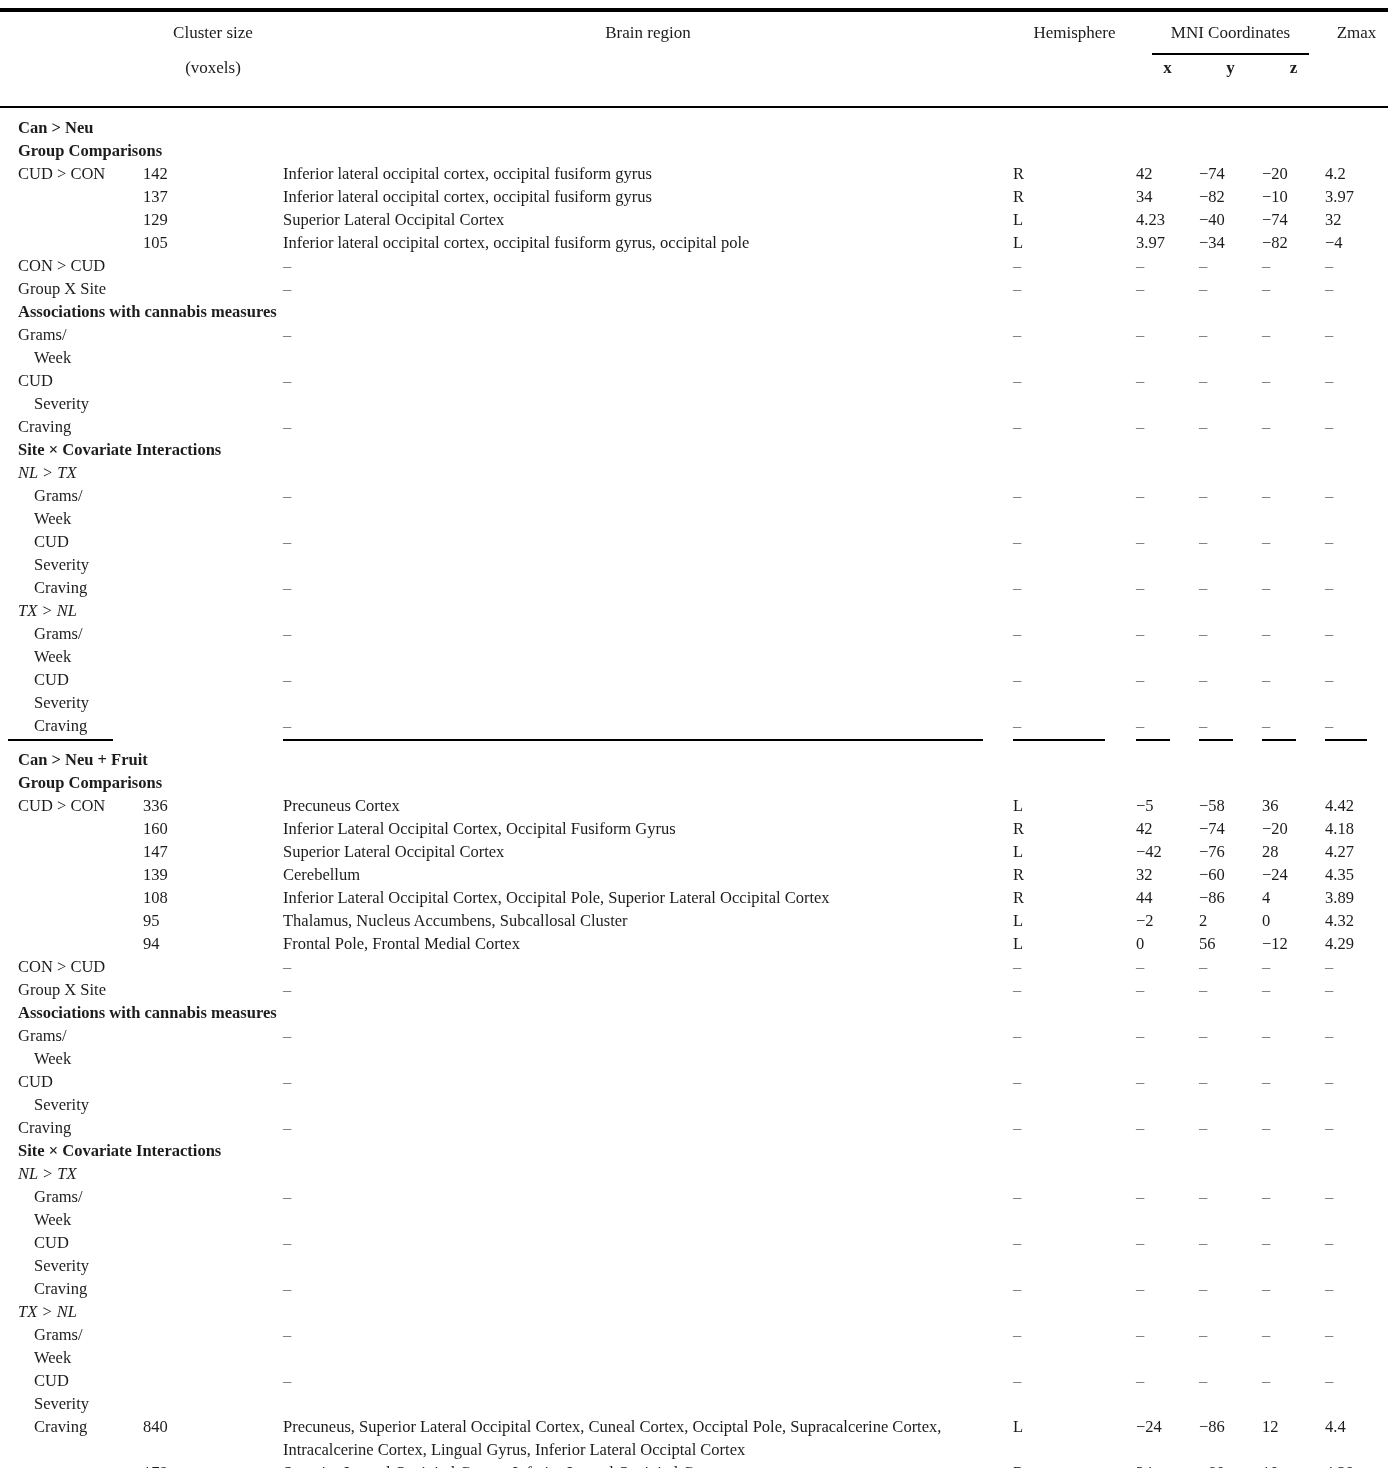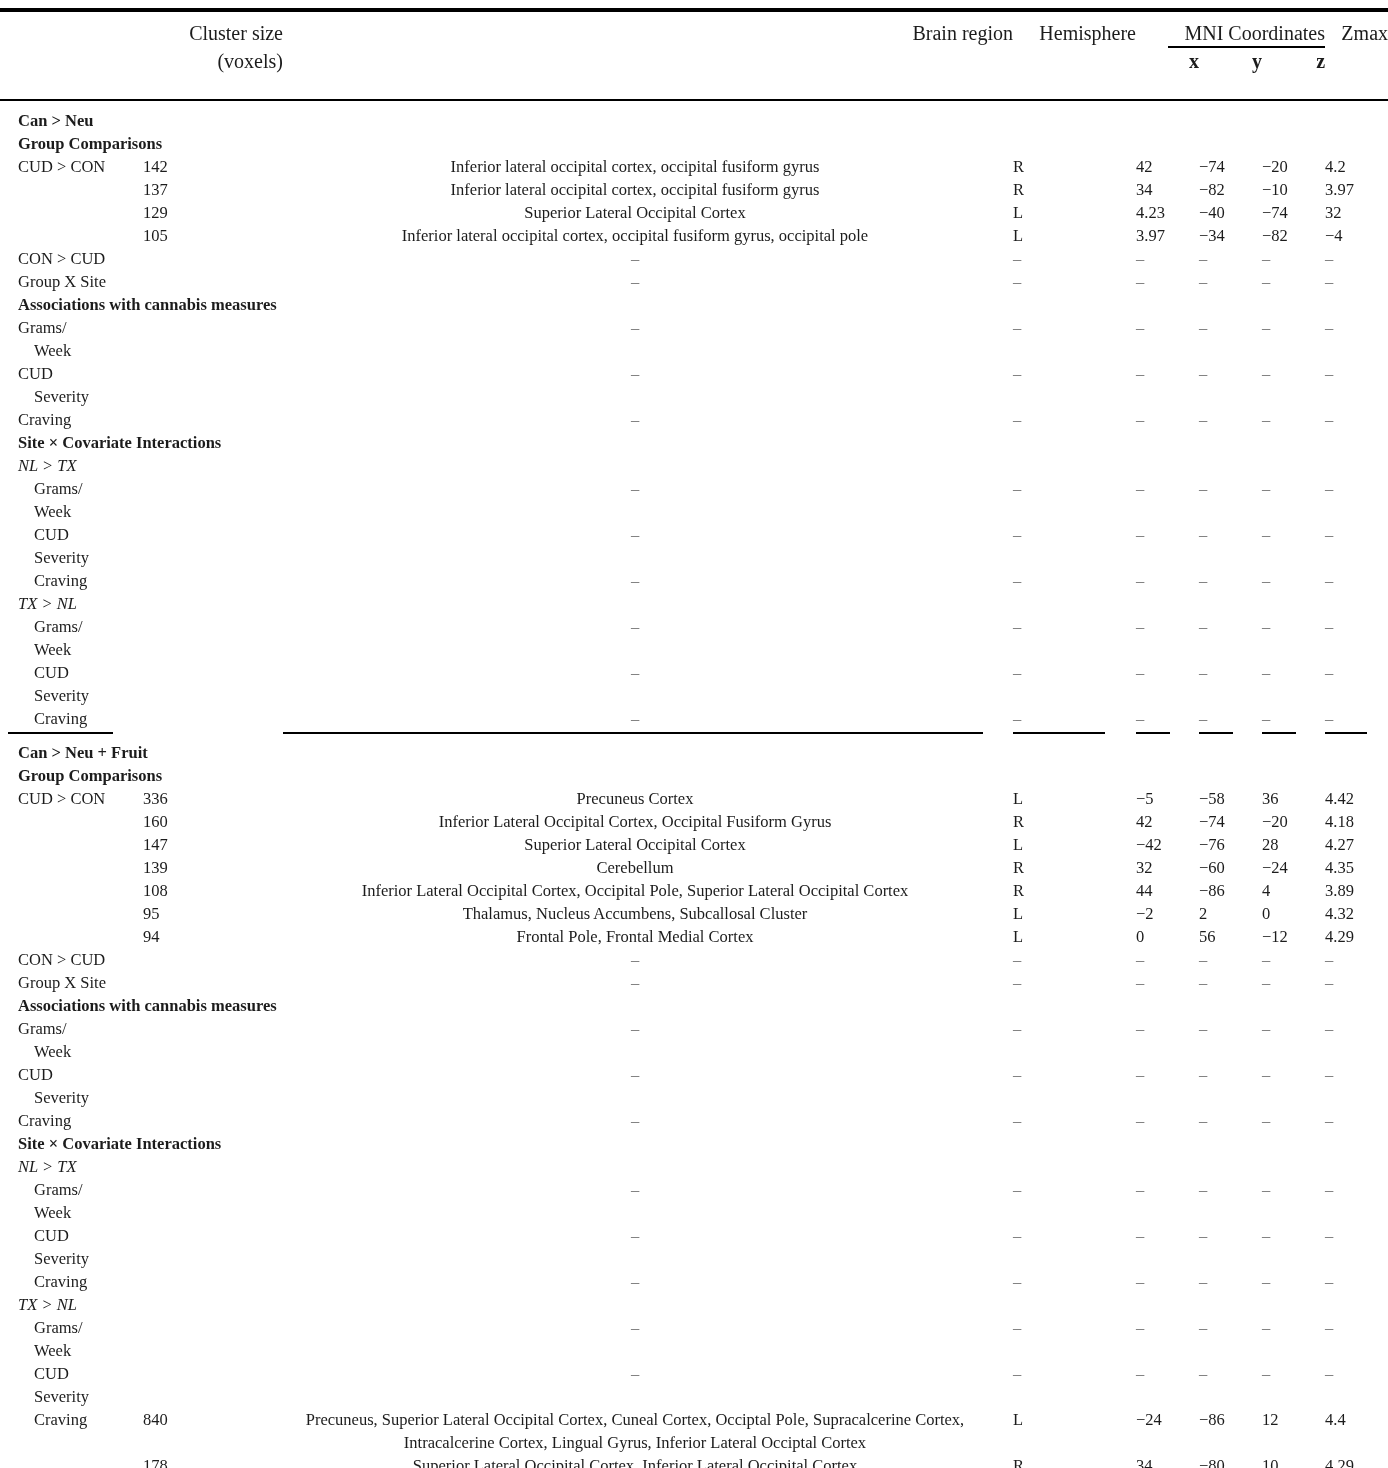--- a/index.html
+++ b/index.html
@@ -19,46 +19,46 @@
   }
   col.c-label{width:143px;}
   col.c-cluster{width:140px;}
   col.c-region{width:730px;}
   col.c-hemi{width:123px;}
   col.c-x,col.c-y,col.c-z{width:63px;}
   col.c-zmax{width:63px;}
 
   th{
     font-weight:normal;
-    text-align:right;
+    text-align:center;
     vertical-align:top;
     padding:0;
-    font-size:20px;
+    font-size:17px;
     line-height:26px;
     font-family:Liberation Serif, serif;
   }
   tr.h1 th{padding-top:8px;}
   tr.h2 th{border-bottom:2.5px solid #000;padding-bottom:25px;}
   th.bold{font-weight:bold;}
   .mni-rule{
     display:inline-block;
     width:157px;
     border-bottom:2.5px solid #000;
-    padding-bottom:0;
+    padding-bottom:7px;
   }
 
   td{
     padding:0;
     vertical-align:top;
     font-size:16.5px;
     line-height:23px;
     overflow:visible;
   }
   td:first-child,th:first-child{padding-left:18px;}
-  td:nth-child(3){padding-right:26px;text-align:center;}
+  td:nth-child(3){padding-right:26px;}
   tbody tr:first-child td{padding-top:8px;}
 
   td.label{white-space:nowrap;}
   td.indent{padding-left:34px;margin-left:44px;}
   .bold{font-weight:bold;}
   .italic{font-style:italic;}
   td.dash{color:#6e6e6e;}
 
   tr.rulerow td{height:11px;padding-left:0;}
   tr.rulerow td:first-child{padding-left:8px;}

